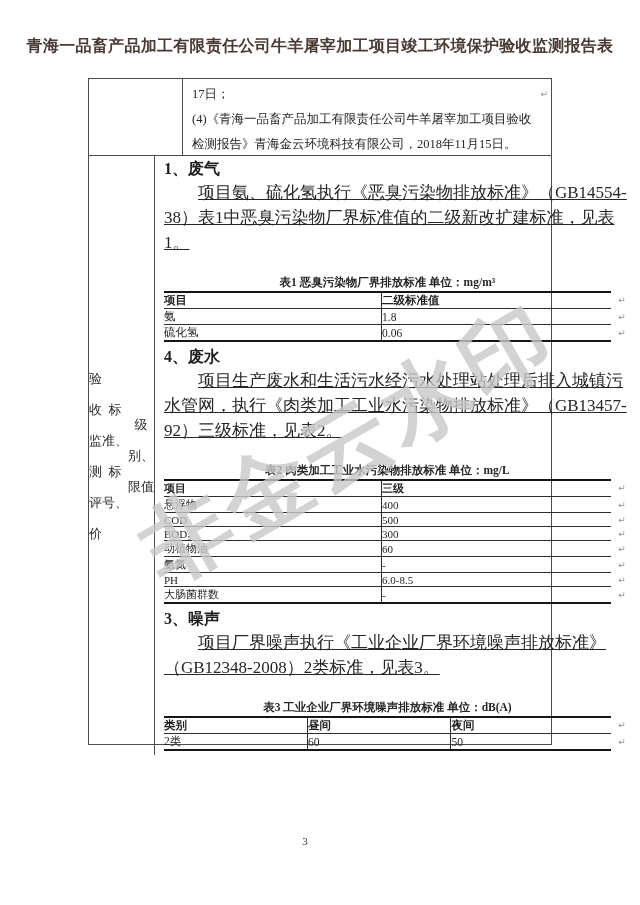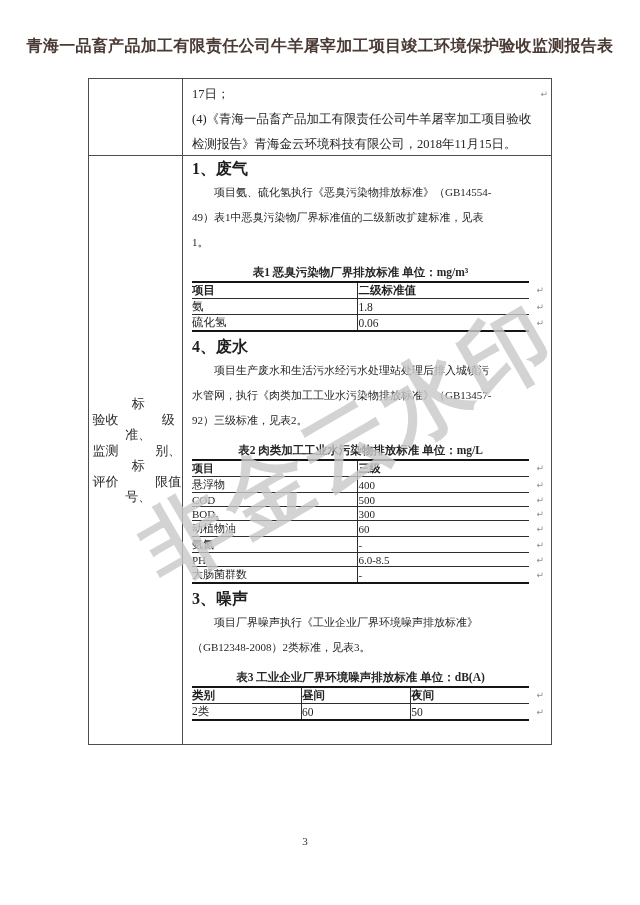--- a/index.html
+++ b/index.html
@@ -26,25 +26,25 @@
   .otr-refs { height:77px; border-bottom:1.3px solid #4d4d4d; }
   .otr-standards { flex:1; }
   .label-cell {
     width:94px; border-right:1.3px solid #4d4d4d;
     display:flex; flex-direction:row; justify-content:center; align-items:center;
     font-size:13px; line-height:31px; text-align:center; color:#2b2b2b;
   }
   .content-cell { flex:1; position:relative; padding:2px 6px 0 9px; }
   .refs-cell { font-size:12.5px; line-height:25px; padding-top:3px; }
   .sec-heading { font-weight:bold; font-size:16px; line-height:22px; color:#1f1f1f; }
-  .para-line { font-size:11px; line-height:25px; white-space:nowrap; }
+  .para-line { font-size:17px; line-height:25px; white-space:nowrap;text-decoration:underline; }
   .indent { text-indent:2em; }
   .tbl-caption {
     text-align:center; font-weight:bold; font-size:11.5px;
-    line-height:18px; margin-top:8px; width:calc(100% - 16px);
+    line-height:18px; margin-top:18px; width:calc(100% - 16px);
   }
   .mt8 { }
   table.std { border-collapse:collapse; width:100%; margin:0 0 4px 0; table-layout:fixed; }
   table.std td {
     font-size:11.5px; text-align:left; height:16px; padding:0;
     color:#1f1f1f; overflow:hidden;
   }
   table.std td.c { border-top:1px solid #2d2d2d; }
   table.std tr.head td.c { border-top:2px solid #151515; font-weight:bold; }
   table.std tr.last td.c { border-bottom:2px solid #151515;margin-top:36px; }
@@ -91,21 +91,21 @@
   <div class="otr otr-standards">
     <div class="label-cell">
       <div>验收监测评价</div>
       <div>标准、标号、</div>
       <div>级别、限值</div>
     </div>
     <div class="content-cell">
 
       <div class="sec-heading">1、废气</div>
       <div class="para-line indent">项目氨、硫化氢执行《恶臭污染物排放标准》（GB14554-</div>
-      <div class="para-line">49）表1中恶臭污染物厂界标准值的二级新改扩建标准，见表</div>
+      <div class="para-line">38）表1中恶臭污染物厂界标准值的二级新改扩建标准，见表</div>
       <div class="para-line">1。</div>
 
       <div class="tbl-caption">表1 恶臭污染物厂界排放标准 单位：mg/m³</div>
       <table class="std">
         <tbody>
             <tr class="head">
           <td class="c" style="width:47%">项目</td>
           <td class="c vd">二级标准值</td>
           <td class="pmark">↵</td>
         </tr>

